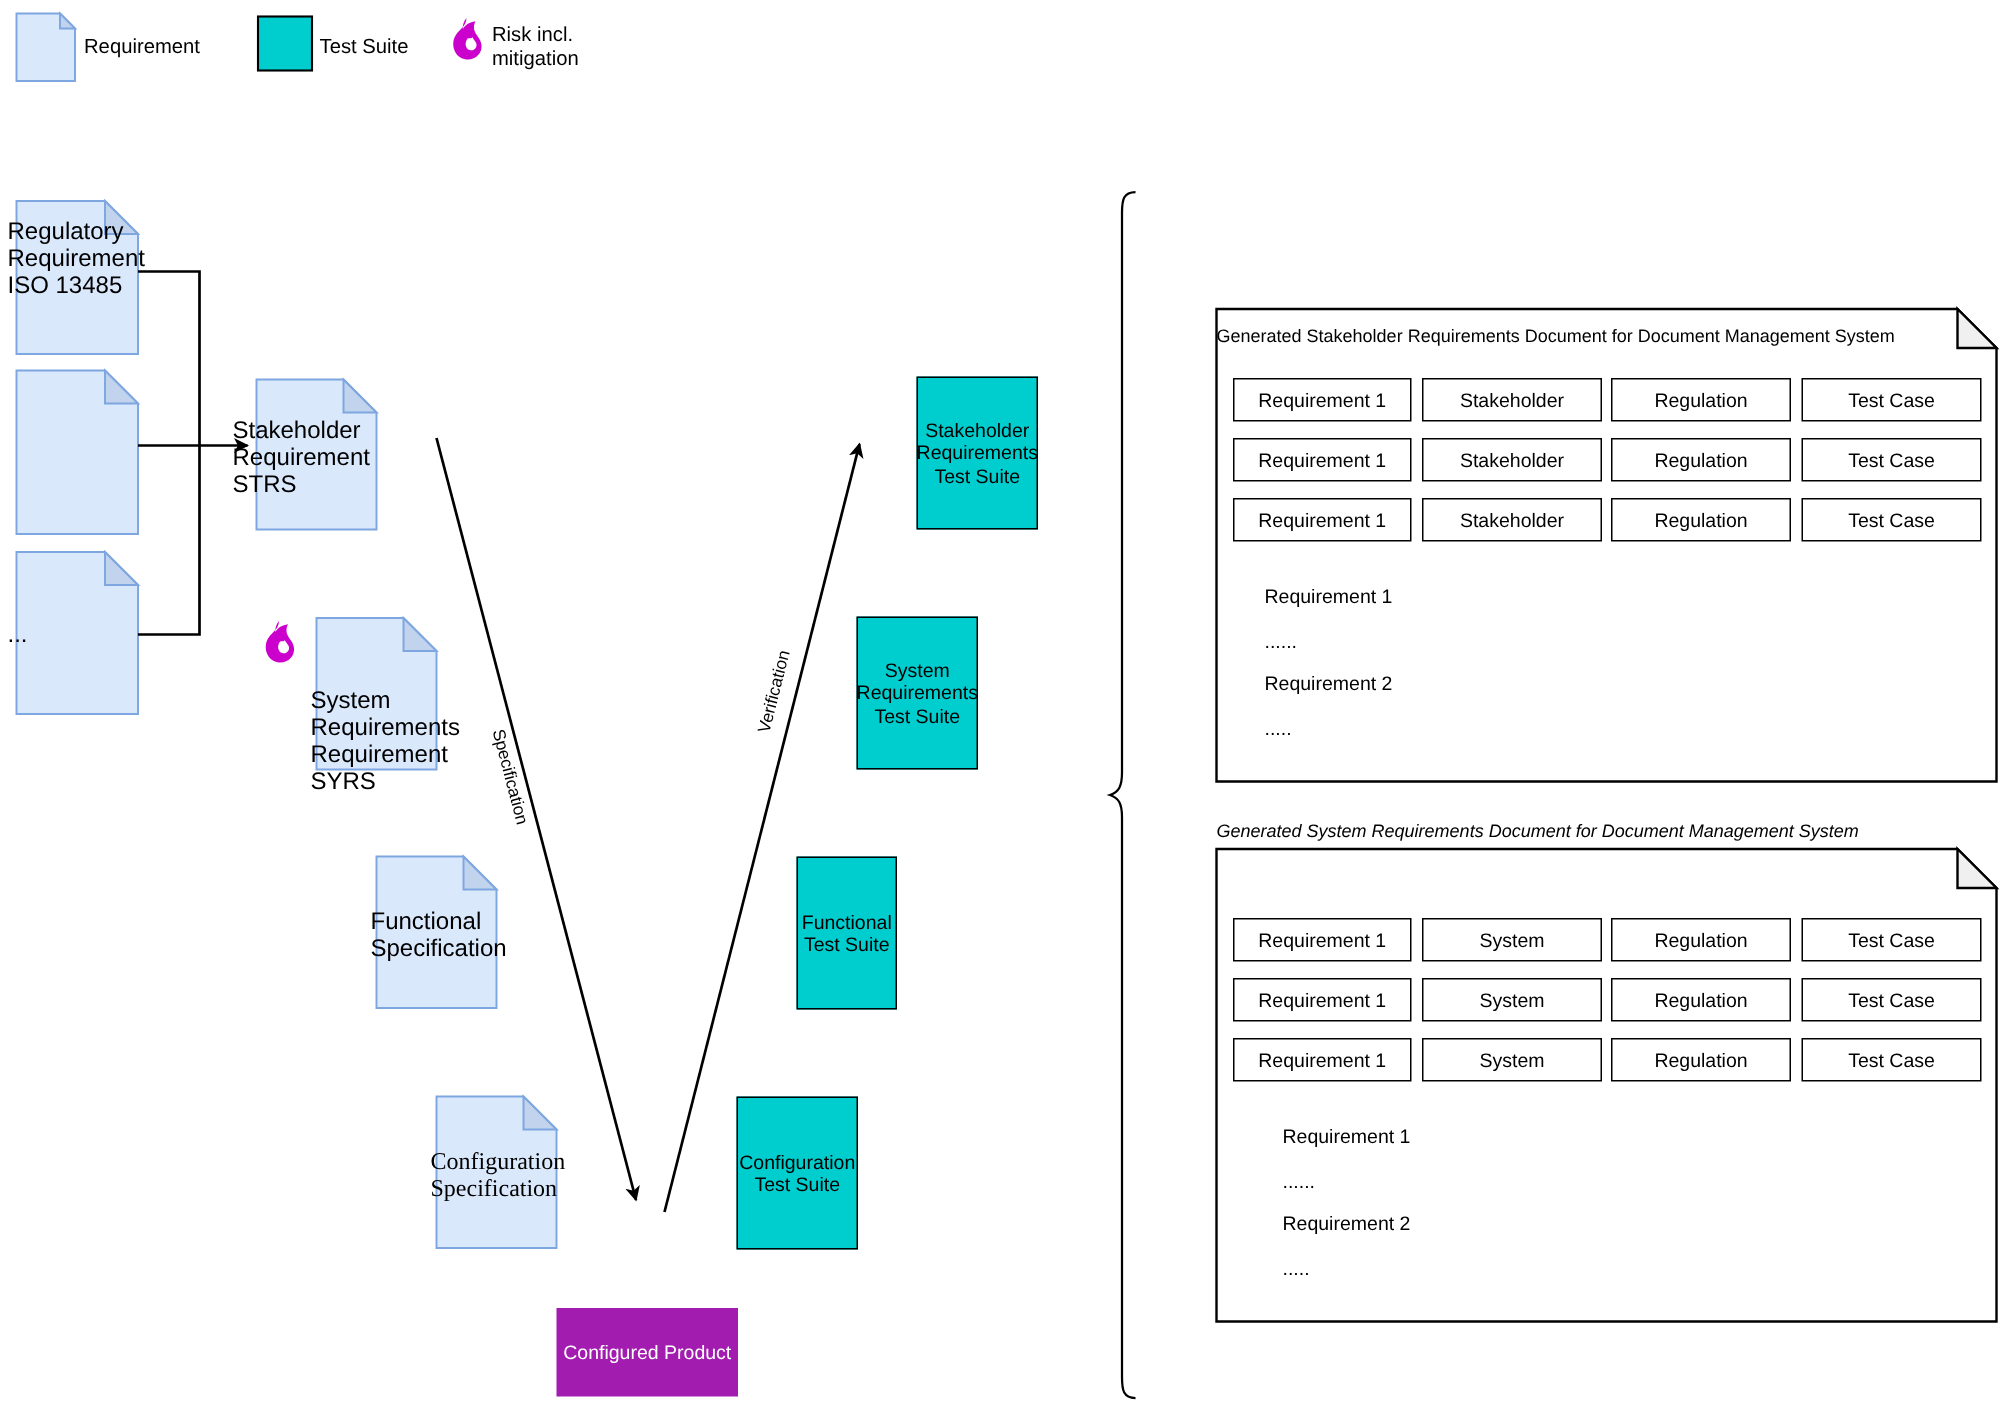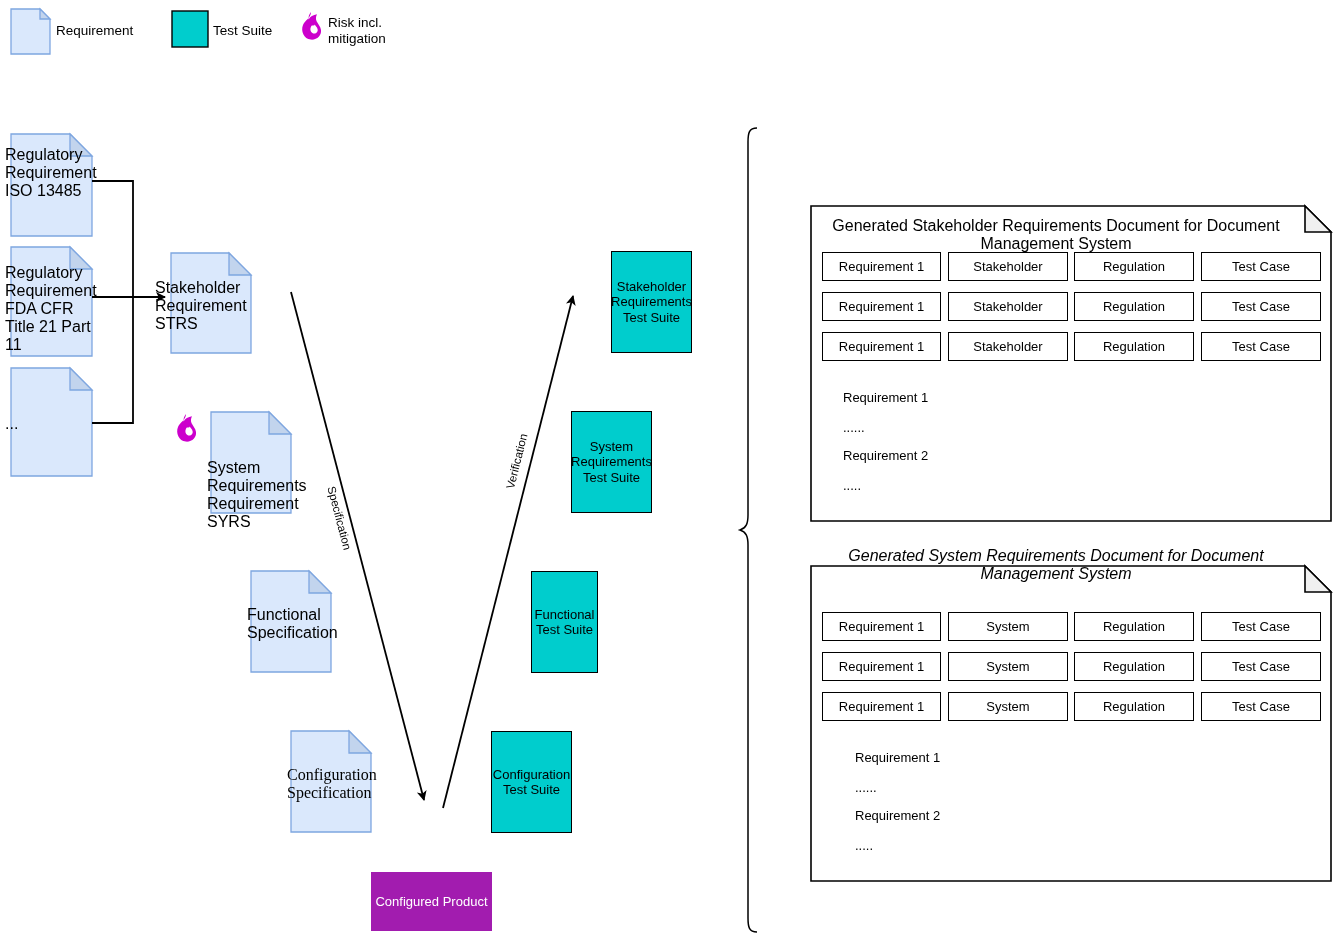--- a/index.html
+++ b/index.html
@@ -72,22 +72,21 @@
   .edge-label {
     position: absolute;
     font-size: 11.5px;
     color: #000000;
     white-space: nowrap;
     transform-origin: 0 0;
   }
   .panel-title {
     position: absolute;
     left: 0; right: 0;
-    text-align: center;
-    font-size: 16px;
+    font-size: 12px;
     color: #000;
   }
   .cell {
     position: absolute;
     box-sizing: border-box;
     border: 1.4px solid #000000;
     background: #ffffff;
     display: flex;
     align-items: center;
     justify-content: center;
@@ -208,24 +207,20 @@
   </svg>
 
   <div class="legend-label" style="left:56px; top:23px;">Requirement</div>
   <div class="legend-label" style="left:213px; top:23px;">Test Suite</div>
   <div class="legend-label" style="left:328px; top:15px;">Risk incl.
 mitigation</div>
 
   <div class="doc-text abs" style="left:5px; top:146px; width:93px;">Regulatory
 Requirement
 ISO 13485</div>
-  <div class="doc-text abs" style="left:5px; top:264px; width:93px;">Regulatory
-Requirement
-FDA CFR Title
-21 Part 11</div>
   <div class="doc-text abs" style="left:5px; top:415px; width:93px;">...</div>
 
   <div class="doc-text abs" style="left:155px; top:279px; width:88px;">Stakeholder
 Requirement
 STRS</div>
   <div class="doc-text abs" style="left:207px; top:430px; width:88px;margin-top:29px;">System
 Requirements
 Requirement
 SYRS</div>
   <div class="doc-text abs" style="left:247px; top:606px; width:88px;">Functional

